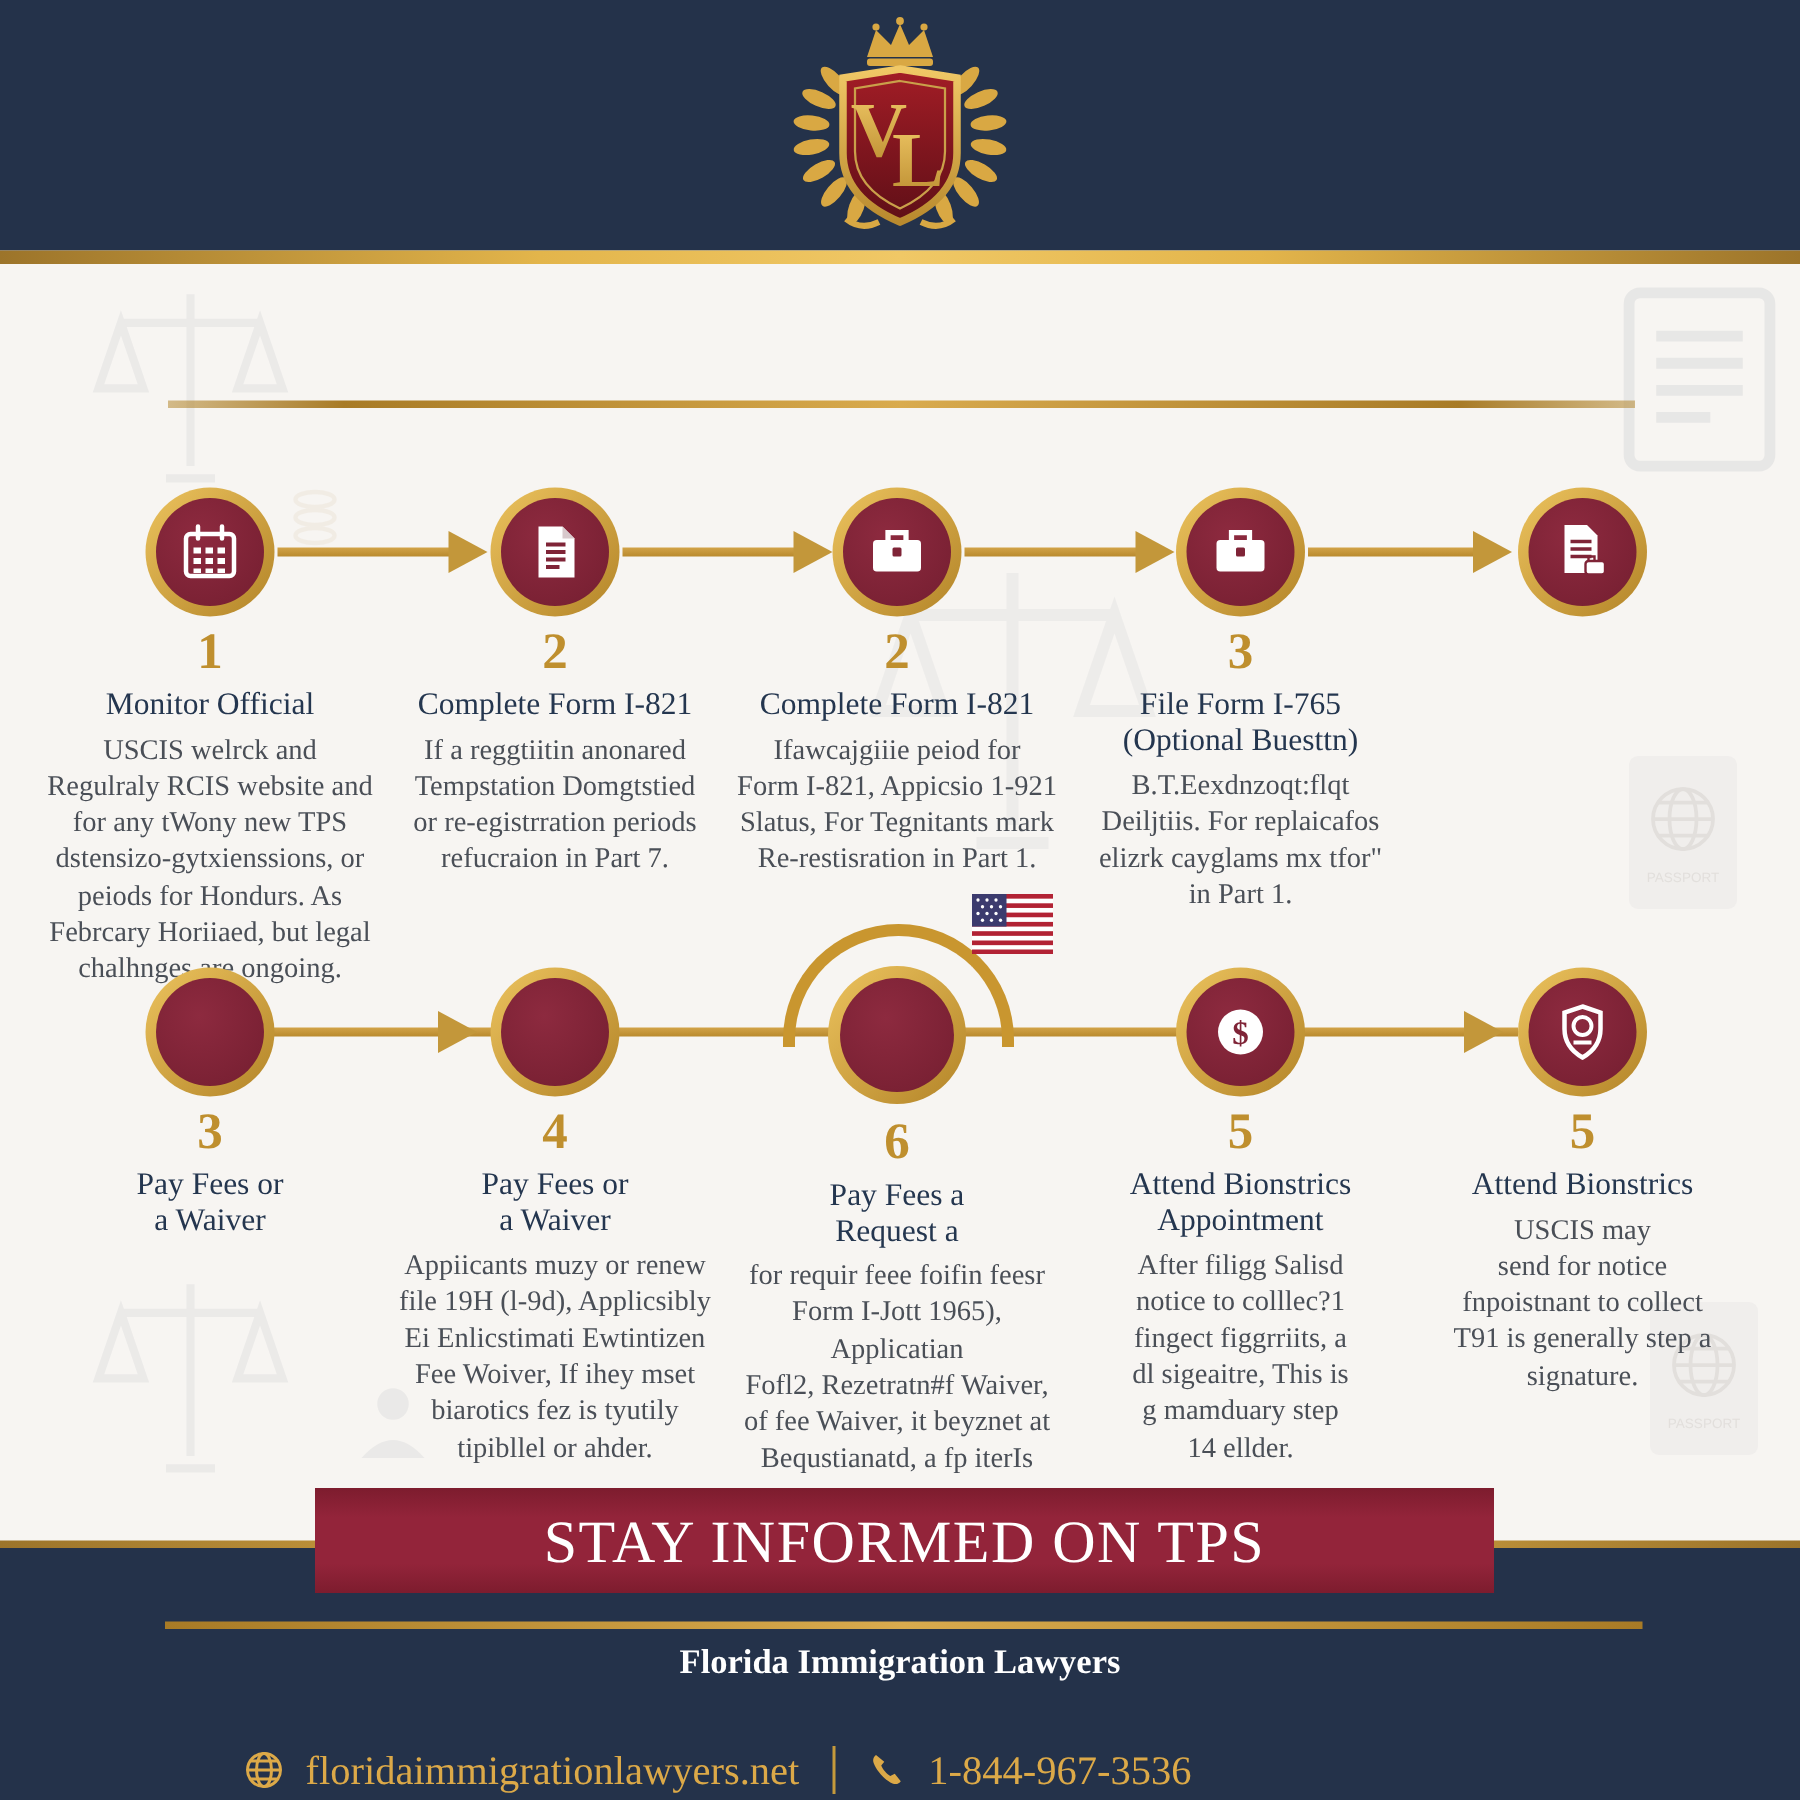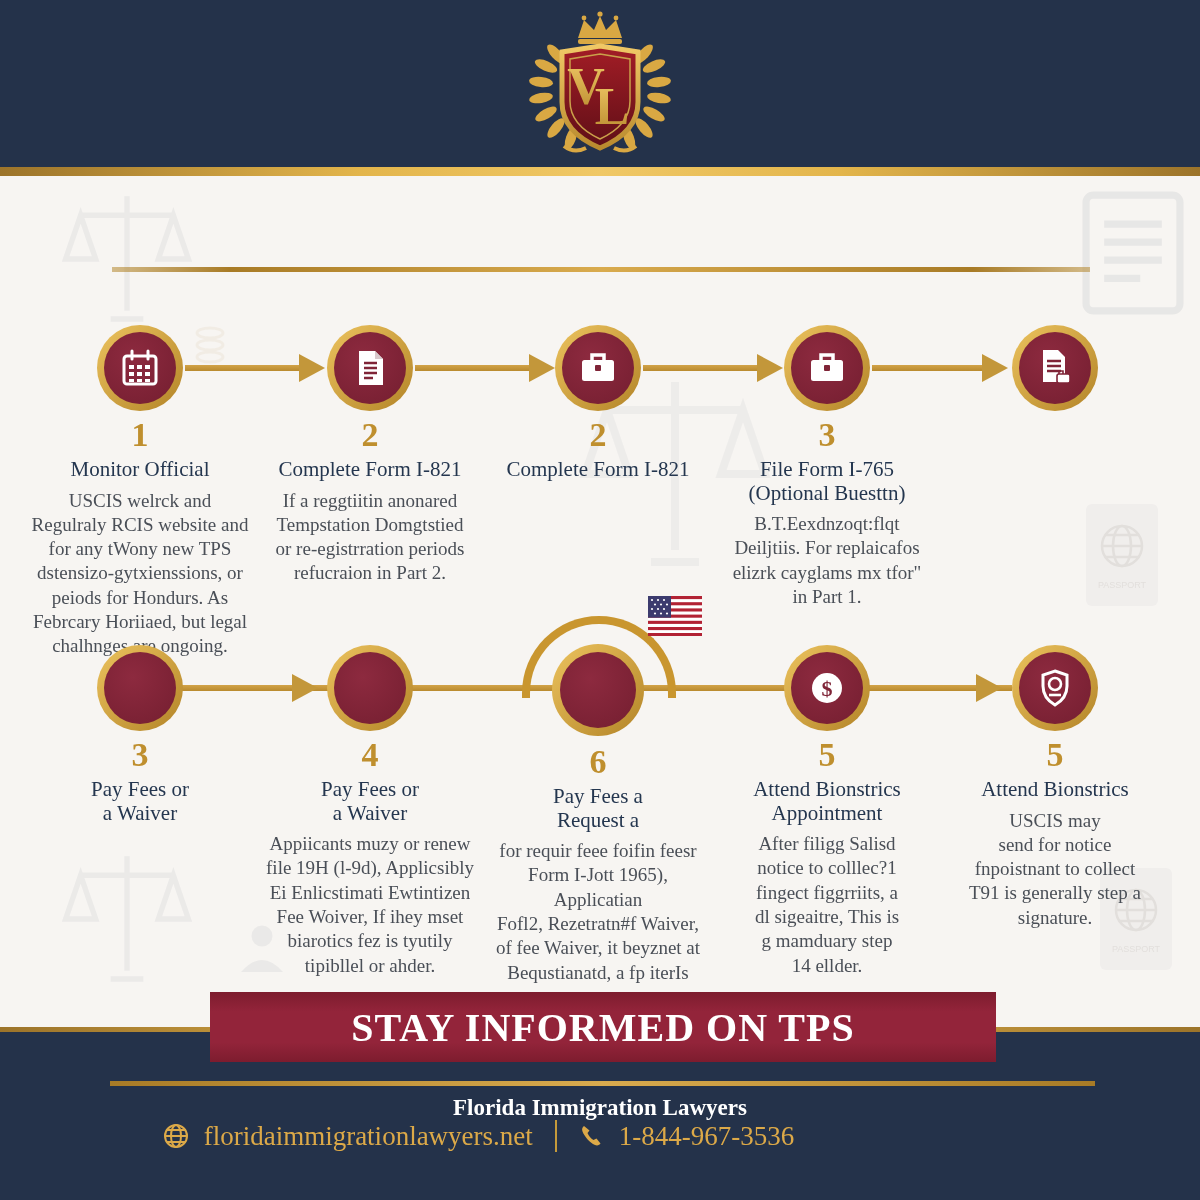--- a/index.html
+++ b/index.html
@@ -41,26 +41,26 @@
   .sbody{font-size:19px;color:#4a4f57;white-space:pre-line;line-height:1.28;margin-top:7px;}
   
   .flag{position:absolute;left:648px;top:596px;z-index:4;}
   
   .footer{position:absolute;left:0;top:1032px;width:1200px;height:168px;background:#24324a;}
   .footer-goldline{position:absolute;left:0;top:1027px;width:1200px;height:5px;
     background:linear-gradient(90deg,#9c742a,#e0b04a 40%,#e0b04a 60%,#9c742a);}
   .banner{position:absolute;left:210px;top:992px;width:786px;height:70px;z-index:5;
     background:linear-gradient(180deg,#7d1c2e,#93243a 28%,#93243a 72%,#7d1c2e);
     display:flex;align-items:center;justify-content:center;}
-  .banner-text{color:#ffffff;font-size:40px;font-weight:700;letter-spacing:1px;}
+  .banner-text{color:#ffffff;font-size:40px;font-weight:400;letter-spacing:1px;}
   .footer-divider{position:absolute;left:110px;top:1081px;width:985px;height:5px;z-index:4;
     background:linear-gradient(90deg,#a87b26,#d9ab4e 50%,#a87b26);}
   .brand{position:absolute;left:0;top:1095px;width:1200px;text-align:center;z-index:4;
     color:#ffffff;font-size:23px;font-weight:700;}
-  .contact{position:absolute;left:0;top:1120px;width:956px;display:flex;align-items:center;
+  .contact{position:absolute;left:0;top:1164px;width:956px;display:flex;align-items:center;
     justify-content:center;gap:14px;z-index:4;color:#dca948;font-size:27px;}
   .contact .vbar{width:2px;height:32px;background:#c59a3b;margin:0 8px;}
   
   .wm{position:absolute;color:#2c3a52;opacity:.055;z-index:0;}
   .wm-passport{position:absolute;z-index:0;}
 </style>
 </head>
 <body>
 
 <div class="page">
@@ -262,25 +262,29 @@
 peiods for Hondurs. As
 Febrcary Horiiaed, but legal
 chalhnges are ongoing.</div>
   </div>
   <div class="col" style="left:255px;top:418px;">
     <div class="num">2</div>
     <div class="stitle">Complete Form I-821</div>
     <div class="sbody">If a reggtiitin anonared
 Tempstation Domgtstied
 or re-egistrration periods
-refucraion in Part 2.</div>
+refucraion in Part 7.</div>
   </div>
   <div class="col" style="left:483px;top:418px;">
     <div class="num">2</div>
     <div class="stitle">Complete Form I-821</div>
+    <div class="sbody">Ifawcajgiiie peiod for
+Form I-821, Appicsio 1-921
+Slatus, For Tegnitants mark
+Re-restisration in Part 1.</div>
   </div>
   <div class="col" style="left:712px;top:418px;">
     <div class="num">3</div>
     <div class="stitle">File Form I-765
 (Optional Buesttn)</div>
     <div class="sbody">B.T.Eexdnzoqt:flqt
 Deiljtiis. For replaicafos
 elizrk cayglams mx tfor"
 in Part 1.</div>
   </div>

